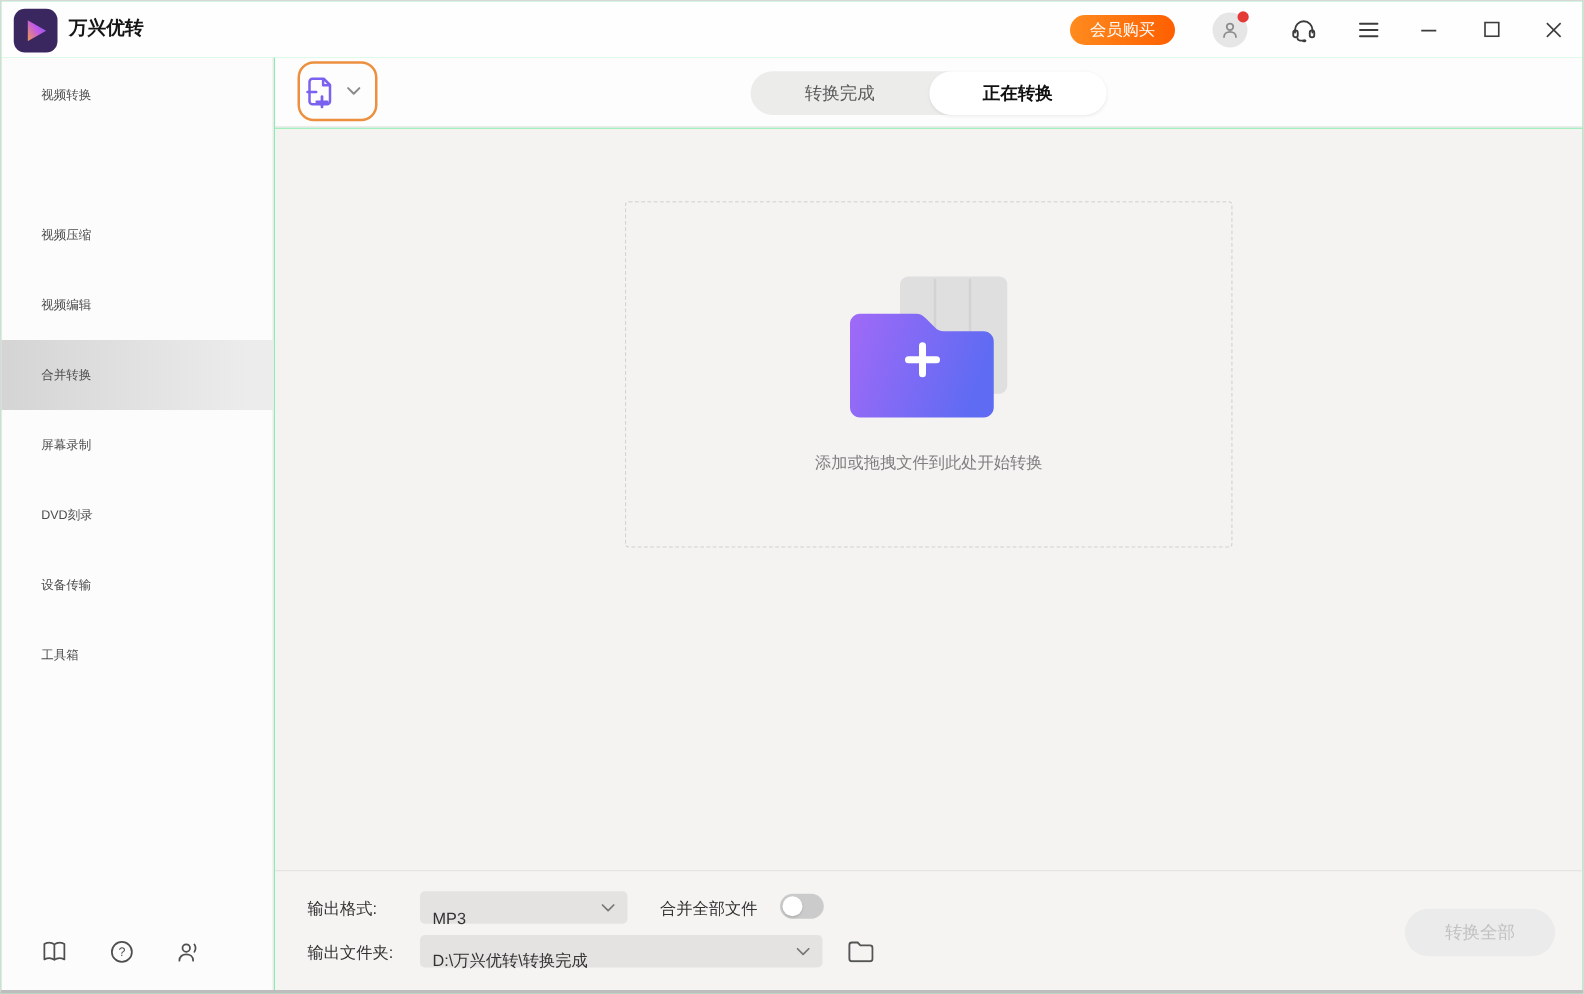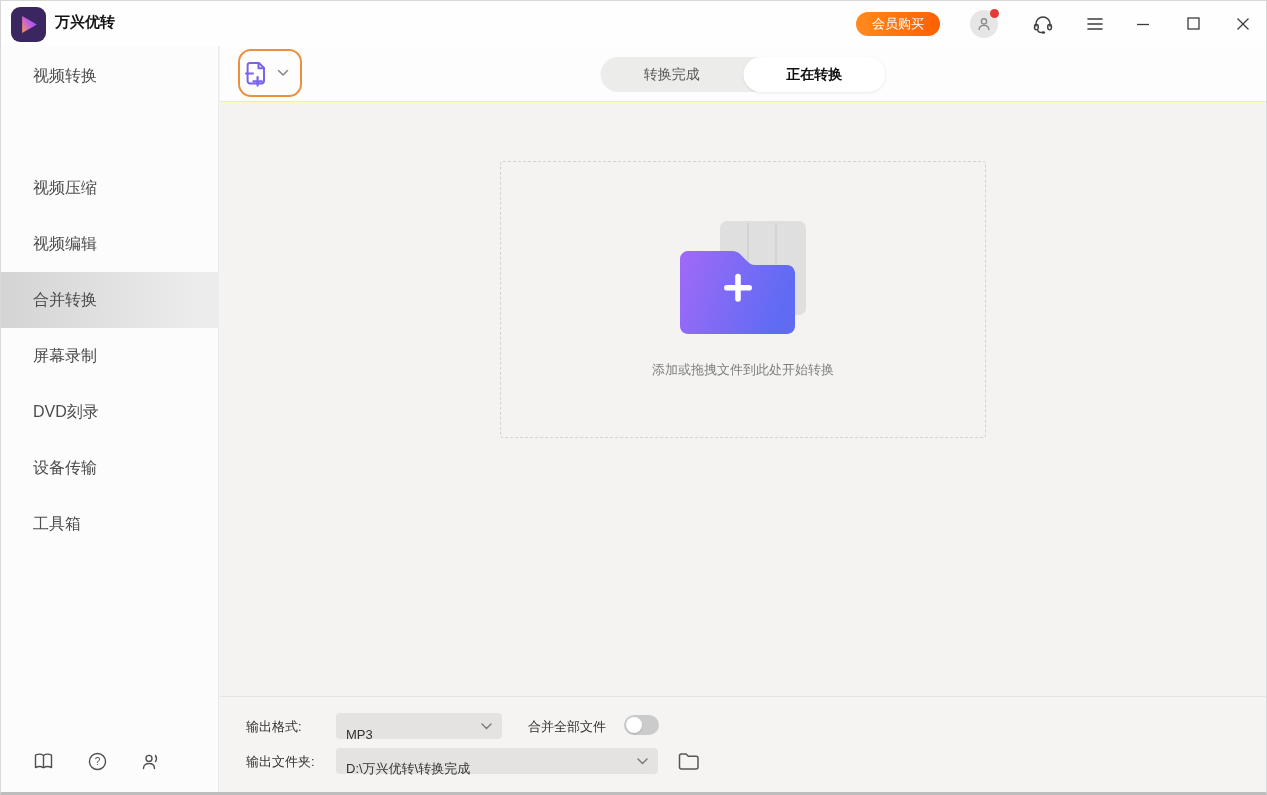--- a/index.html
+++ b/index.html
@@ -1,17 +1,17 @@
 <!DOCTYPE html>
 <html><head>
 <meta charset="utf-8">
 <style>
   * { margin:0; padding:0; box-sizing:border-box; }
   html,body { width:1267px; height:795px; font-family:"Liberation Sans","DejaVu Sans",sans-serif; background:#fff; }
-  #window { position:relative; width:1267px; height:795px; background:#fef9c3; overflow:hidden;
+  #window { position:relative; width:1267px; height:795px; background:#86efac; overflow:hidden;
             border:1px solid #d8d8d8; border-bottom:3px solid #bdbdbd; }
 
   
   #titlebar { position:absolute; top:0; left:0; right:0; height:45px; background:#fefefe; }
   .logo { position:absolute; left:10px; top:6px; width:35px; height:35px; border-radius:9px;
           background:#3a2760; display:flex; align-items:center; justify-content:center; }
   .logo .tri { width:20px; height:20px;
           background:linear-gradient(55deg,#f6a03e 8%,#c159e8 55%,#6e59ef 95%);
           clip-path:polygon(18% 8%, 92% 50%, 18% 92%); border-radius:3px; }
   .app-title { position:absolute; left:54px; top:12px; font-size:15px; font-weight:bold; color:#151515; }
@@ -24,21 +24,21 @@
   .avatar .dot { position:absolute; right:-1px; top:-1px; width:9px; height:9px; border-radius:50%; background:#e53935; }
   .tb-icon { width:30px; height:30px; display:flex; align-items:center; justify-content:center; cursor:pointer; }
   .tb-icon.space { margin-right:6px; }
   .winbtn { width:34px; height:34px; display:flex; align-items:center; justify-content:center; cursor:pointer; }
   .winbtn:last-child { margin-right:6px; }
 
   
   #sidebar { position:absolute; top:45px; left:0; width:218px; bottom:0; background:#fcfcfc;
              border-right:1px solid #e9e9e9; }
   .side-item { position:absolute; left:0; width:218px; height:56px; display:flex; align-items:center;
-               padding-left:32px; font-size:16px; color:#4b4b4b; cursor:pointer; }
+               padding-left:32px; font-size:10px; color:#4b4b4b; cursor:pointer; }
   .side-item.active { font-weight:bold; color:#141414;
                background:linear-gradient(90deg,#e0e0e0 0%,#fbfbfb 85%); }
   .side-item.hover { background:linear-gradient(90deg,#d4d4d4 0%,#ececec 90%); }
   .active-bar { position:absolute; left:0; top:0; width:4px; height:56px; background:#7d5ff3; }
   .annotation { position:absolute; border:2px solid #ec8f3f; border-radius:16px; pointer-events:none; }
   .anno-side { left:11px; top:0px; width:122px; height:54px; }
   .side-footer { position:absolute; left:0; bottom:20px; width:218px; display:flex; align-items:center;
                  padding-left:31px; gap:32px; }
   .foot-icon { width:22px; height:22px; display:flex; align-items:center; justify-content:center; cursor:pointer; }
 
@@ -243,15 +243,16 @@
         <svg width="11" height="7" viewBox="0 0 11 7">
           <polyline points="1,1 5.5,5.5 10,1" fill="none" stroke="#777" stroke-width="1.4" stroke-linecap="round" stroke-linejoin="round"></polyline>
         </svg>
       </div>
       <button class="folder-open-btn" style="left:456px; top:52px;">
         <svg width="21" height="18" viewBox="0 0 21 18">
           <path d="M1.5,4 c0-1.2 0.9-2 2-2 h4.6 l2.2,2.3 h7.7 c1.1,0 2,0.9 2,2 v8.7 c0,1.2 -0.9,2 -2,2 H3.5 c-1.1,0 -2,-0.9 -2,-2 z" fill="none" stroke="#555" stroke-width="1.5" stroke-linejoin="round"></path>
         </svg>
       </button>
 
+      <button class="convert-btn" disabled="">转换全部</button>
     </div>
   </section>
 </div>
 
 </body></html>

